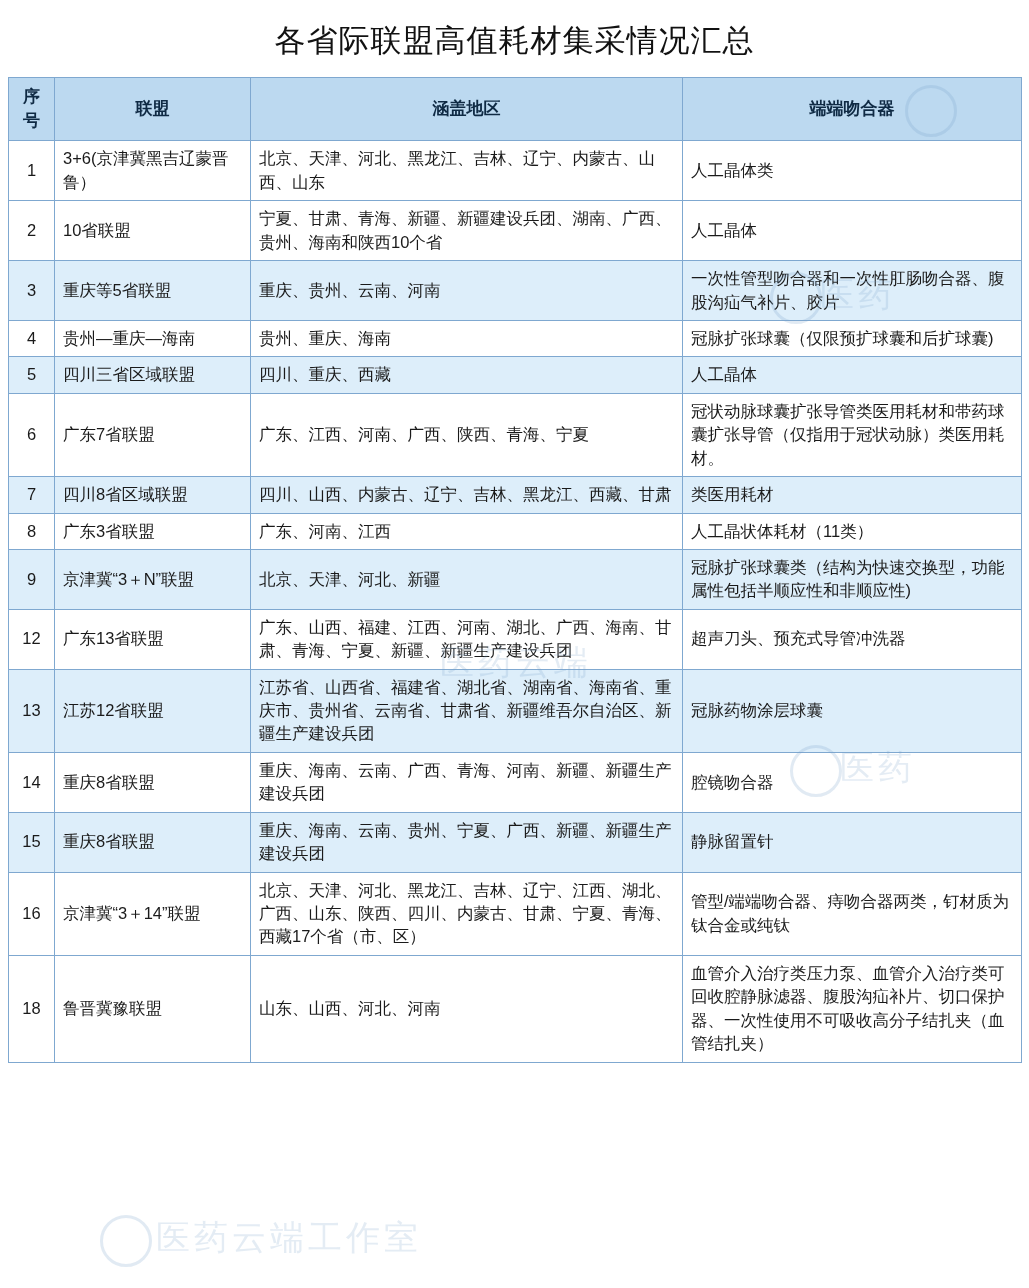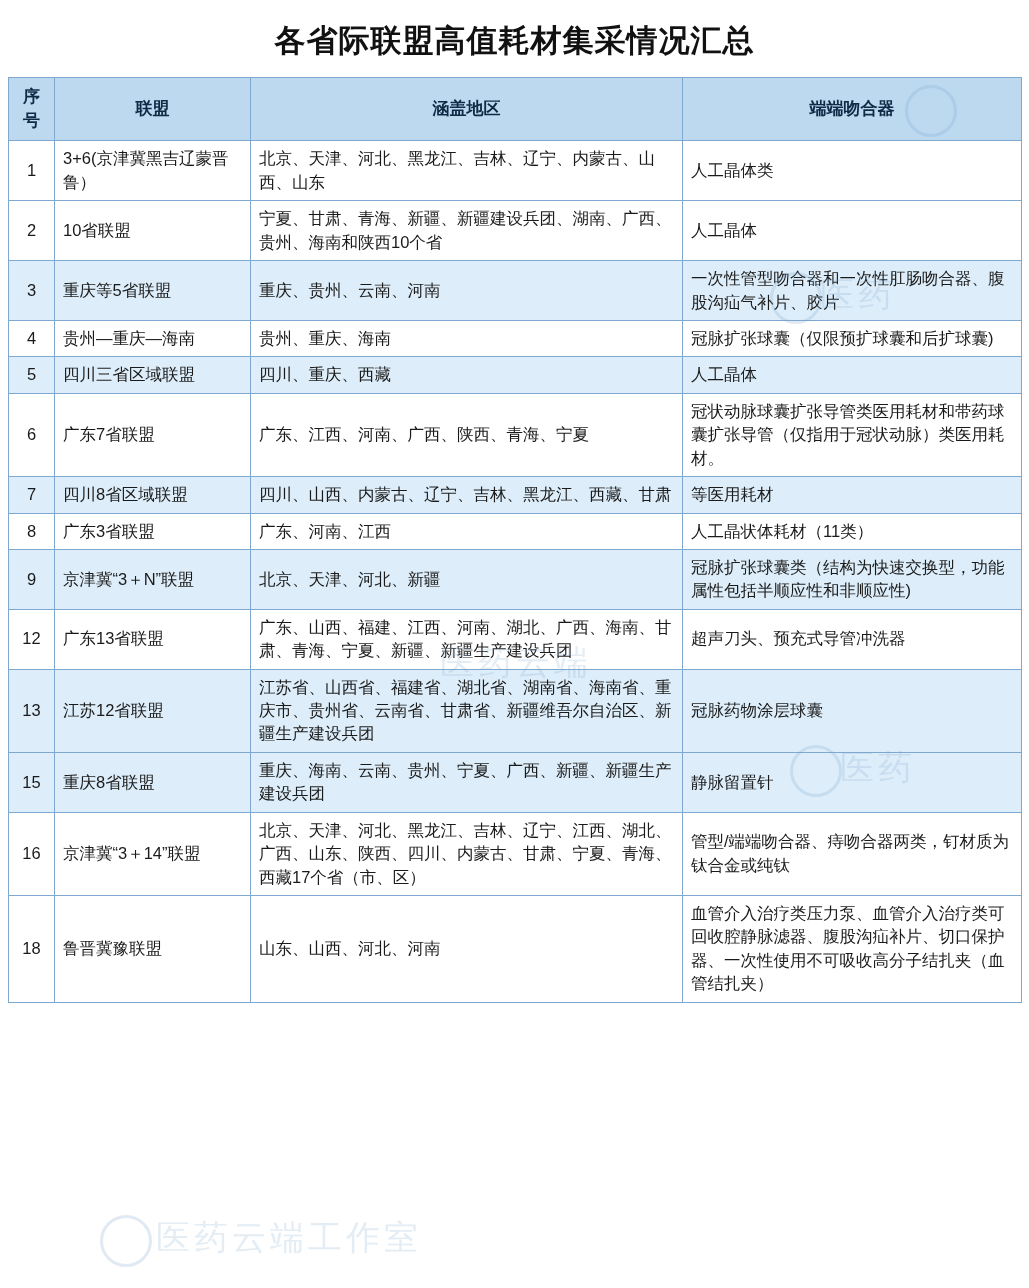--- a/index.html
+++ b/index.html
@@ -16,21 +16,21 @@
   }
   .page {
     width: 1029px;
     box-sizing: border-box;
     padding: 0;
     position: relative;
   }
   .title {
     text-align: center;
     font-size: 31px;
-    font-weight: bold;
+    font-weight: normal;
     letter-spacing: 1px;
     color: #111111;
     padding: 22px 0 18px 0;
     line-height: 1.2;
   }
   table.main {
     border-collapse: collapse;
     width: 1013px;
     margin: 0 8px 4px 8px;
     table-layout: fixed;
@@ -153,21 +153,21 @@
       <tr class="even">
         <td class="idx">6</td>
         <td>广东7省联盟</td>
         <td>广东、江西、河南、广西、陕西、青海、宁夏</td>
         <td>冠状动脉球囊扩张导管类医用耗材和带药球囊扩张导管（仅指用于冠状动脉）类医用耗材。</td>
       </tr>
       <tr class="odd">
         <td class="idx">7</td>
         <td>四川8省区域联盟</td>
         <td>四川、山西、内蒙古、辽宁、吉林、黑龙江、西藏、甘肃</td>
-        <td>等医用耗材</td>
+        <td>类医用耗材</td>
       </tr>
       <tr class="even">
         <td class="idx">8</td>
         <td>广东3省联盟</td>
         <td>广东、河南、江西</td>
         <td>人工晶状体耗材（11类）</td>
       </tr>
       <tr class="odd">
         <td class="idx">9</td>
         <td>京津冀“3＋N”联盟</td>
@@ -179,20 +179,26 @@
         <td>广东13省联盟</td>
         <td>广东、山西、福建、江西、河南、湖北、广西、海南、甘肃、青海、宁夏、新疆、新疆生产建设兵团</td>
         <td>超声刀头、预充式导管冲洗器</td>
       </tr>
       <tr class="odd">
         <td class="idx">13</td>
         <td>江苏12省联盟</td>
         <td>江苏省、山西省、福建省、湖北省、湖南省、海南省、重庆市、贵州省、云南省、甘肃省、新疆维吾尔自治区、新疆生产建设兵团</td>
         <td>冠脉药物涂层球囊</td>
       </tr>
+      <tr class="even">
+        <td class="idx">14</td>
+        <td>重庆8省联盟</td>
+        <td>重庆、海南、云南、广西、青海、河南、新疆、新疆生产建设兵团</td>
+        <td>腔镜吻合器</td>
+      </tr>
       <tr class="odd">
         <td class="idx">15</td>
         <td>重庆8省联盟</td>
         <td>重庆、海南、云南、贵州、宁夏、广西、新疆、新疆生产建设兵团</td>
         <td>静脉留置针</td>
       </tr>
       <tr class="even">
         <td class="idx">16</td>
         <td>京津冀“3＋14”联盟</td>
         <td>北京、天津、河北、黑龙江、吉林、辽宁、江西、湖北、广西、山东、陕西、四川、内蒙古、甘肃、宁夏、青海、西藏17个省（市、区）</td>

